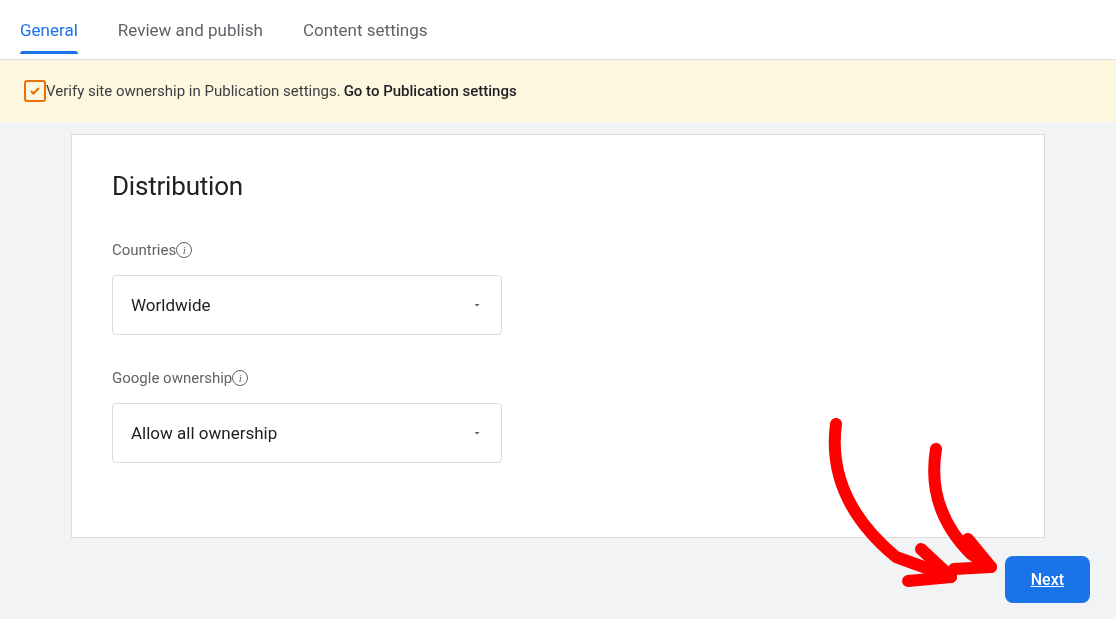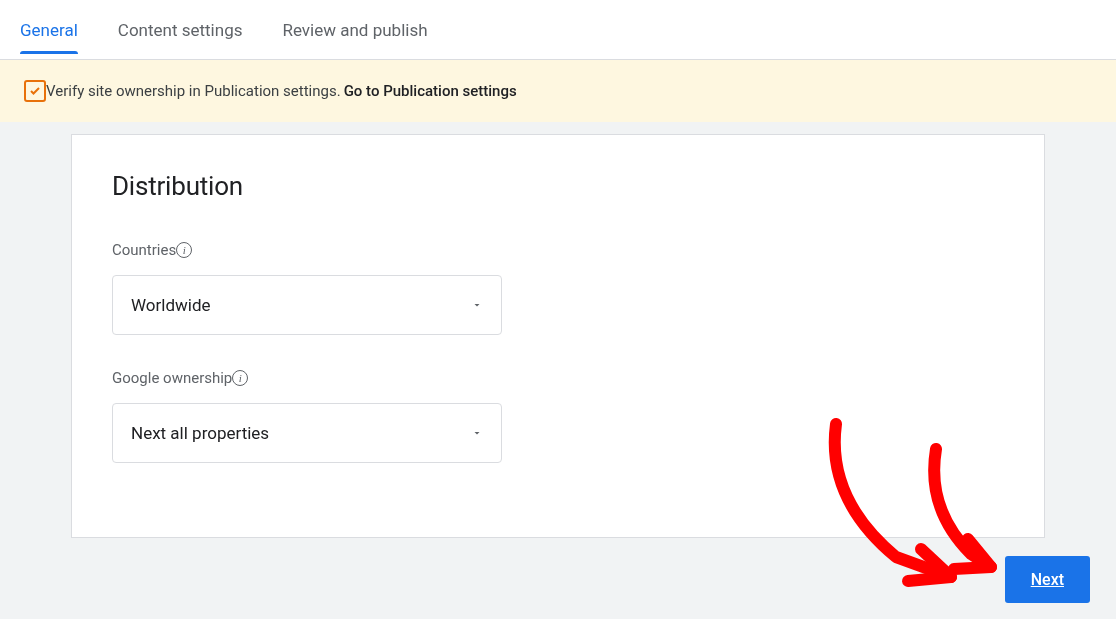--- a/index.html
+++ b/index.html
@@ -19,31 +19,31 @@
     .card { background: #fff; border: 1px solid #dadce0; border-radius: 0; max-width: 974px; margin: 0 auto; padding: 36px 40px 40px 40px; }
     .card-title { font-size: 26px; font-weight: 400; color: #202124; margin-bottom: 40px; letter-spacing: -0.2px; }
 
     .field { margin-bottom: 34px; }
     .field-label { display: flex; align-items: center; font-size: 15px; color: #5f6368; margin-bottom: 16px; }
     .info-icon { width: 16px; height: 16px; border: 1.5px solid #5f6368; border-radius: 50%; display: flex; align-items: center; justify-content: center; font-size: 11px; color: #5f6368; font-style: italic; font-family: serif; cursor: pointer; }
 
     .select { width: 390px; height: 60px; border: 1px solid #dadce0; border-radius: 4px; display: flex; align-items: center; justify-content: space-between; padding: 0 18px; font-size: 17px; color: #202124; cursor: pointer; background: #fff; gap: 44px; }
     .select-arrow { color: #5f6368; }
 
-    .next-btn { position: absolute; right: 26px; bottom: 16px; background: #1a73e8; color: #fff; border: none; border-radius: 3px; padding: 14px 26px; font-size: 16px; font-weight: 500; cursor: pointer; font-family: inherit; text-decoration: underline; }
+    .next-btn { position: absolute; right: 26px; bottom: 16px; background: #1a73e8; color: #fff; border: none; border-radius: 8px; padding: 14px 26px; font-size: 16px; font-weight: 500; cursor: pointer; font-family: inherit; text-decoration: underline; }
 
     .arrow-annotation { position: absolute; right: 80px; bottom: 10px; pointer-events: none; }
   </style>
 </head>
 <body>
 
 <div class="tabs">
   <div class="tab active">General</div>
+  <div class="tab">Review and publish</div>
   <div class="tab">Content settings</div>
-  <div class="tab">Review and publish</div>
 </div>
 
 <div class="banner">
   <span class="banner-icon">
     <svg width="12" height="12" viewBox="0 0 24 24" fill="none" stroke="currentColor" stroke-width="4">
         <polyline points="20 6 9 17 4 12"></polyline>
       </svg>
   </span>
   <span class="banner-text">Verify site ownership in Publication settings.</span>
   <span class="banner-link">Go to Publication settings</span>
@@ -67,21 +67,21 @@
         </span>
       </div>
     </div>
 
     <div class="field">
       <div class="field-label">
         <span>Google ownership</span>
         <span class="info-icon">i</span>
       </div>
       <div class="select">
-        <span>Next all properties</span>
+        <span>Allow all ownership</span>
         <span class="select-arrow">
           <svg width="12" height="12" viewBox="0 0 24 24" fill="currentColor">
               <path d="M7 10l5 5 5-5z"></path>
             </svg>
         </span>
       </div>
     </div>
   </div>
 </div>
 

